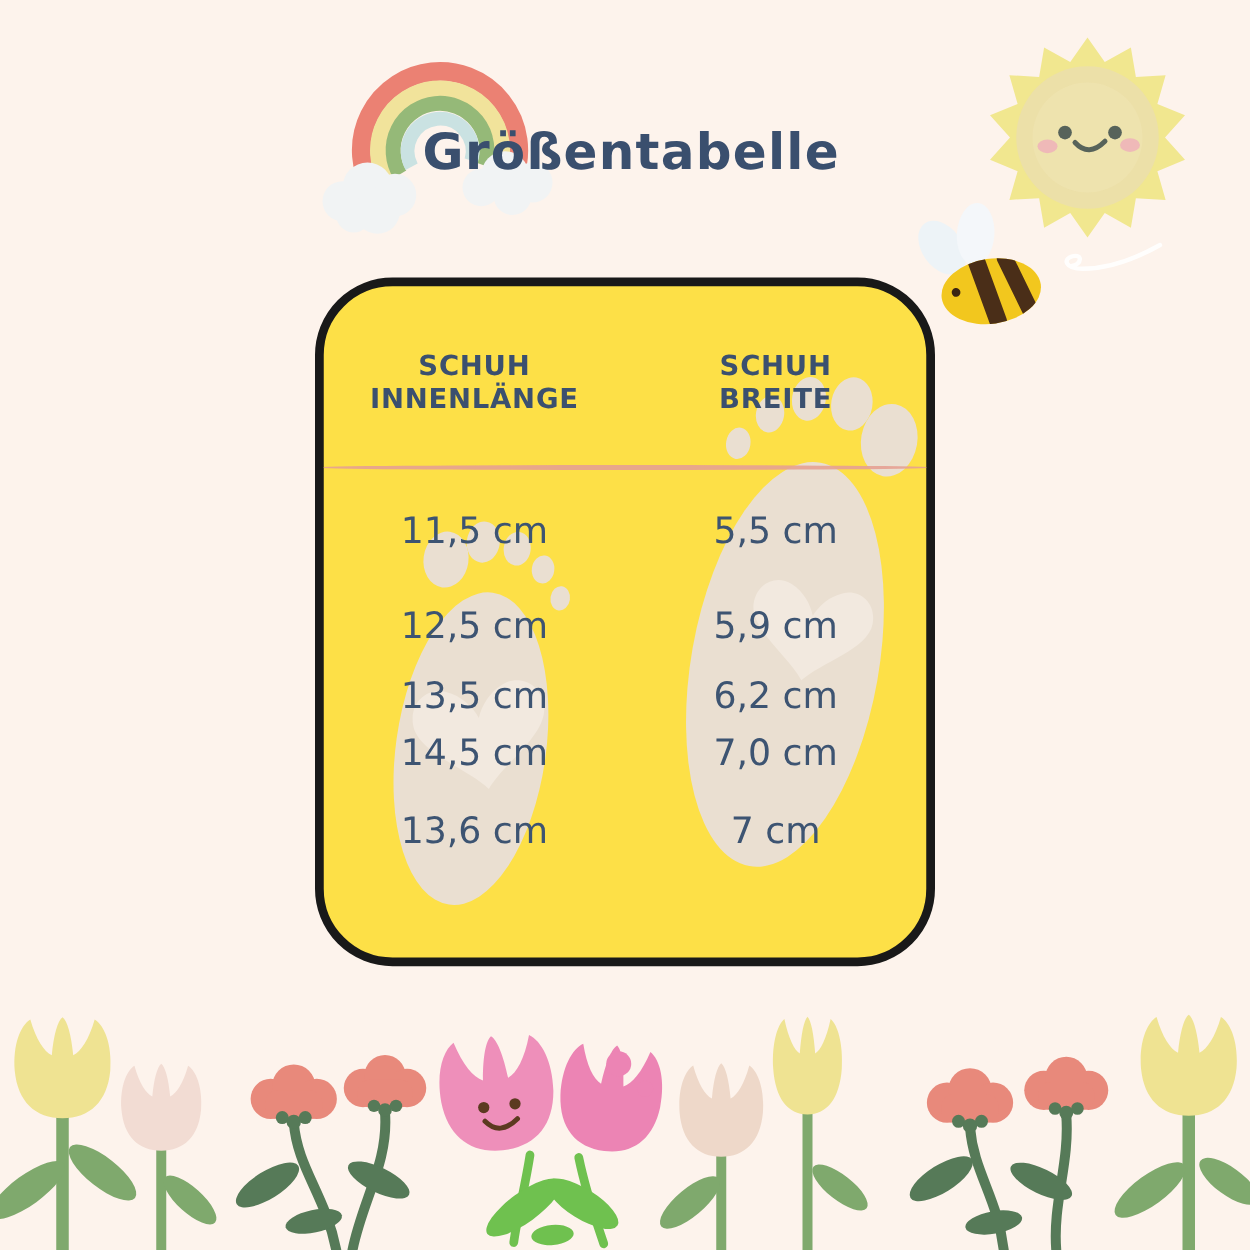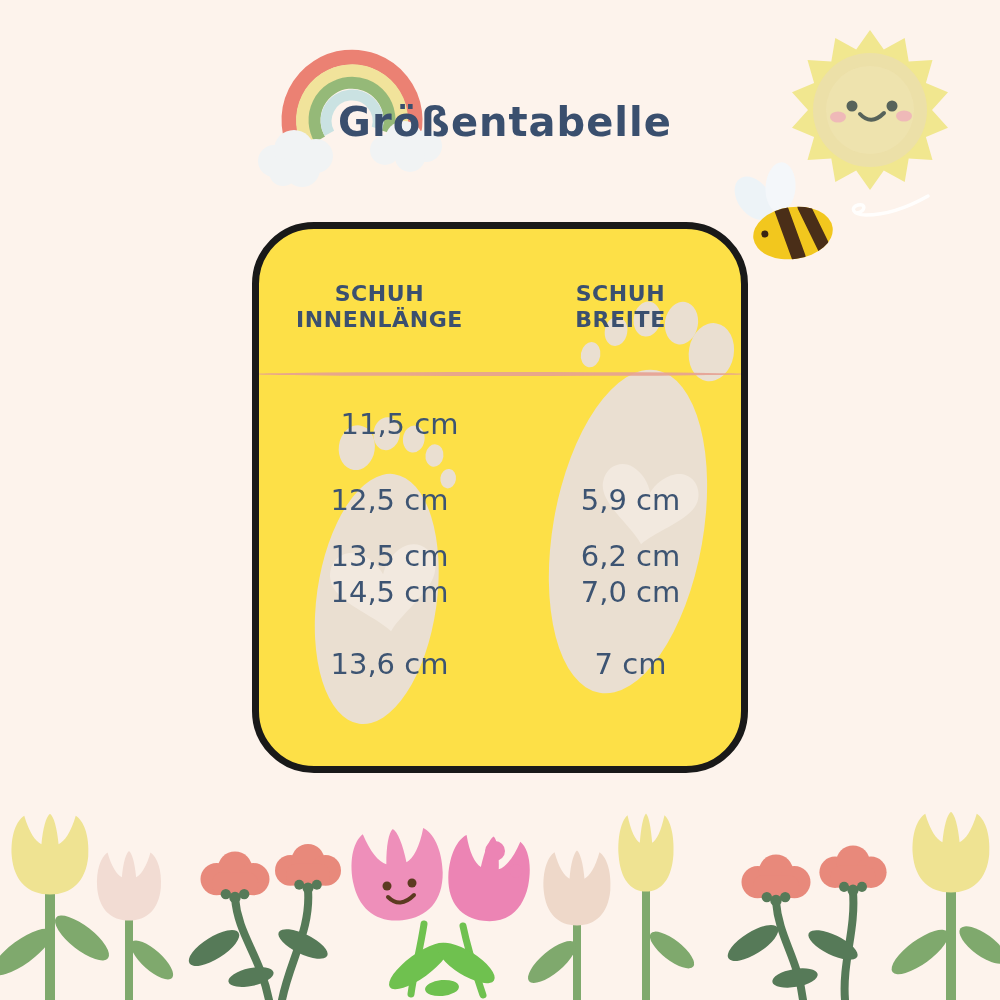--- a/index.html
+++ b/index.html
@@ -10,21 +10,21 @@
     font-size:40px;font-weight:bold;color:#3a4f6e;letter-spacing:1px;white-space:nowrap;}
   .card{position:absolute;left:252px;top:222px;width:496px;height:551px;box-sizing:border-box;
     background:#fde047;border:7px solid #191919;border-radius:62px;overflow:hidden;}
   .wm{position:absolute;left:0;top:0;}
   .thead{position:absolute;top:52px;left:0;width:100%;display:flex;text-align:center;
     color:#3b506f;font-weight:bold;font-size:22px;line-height:1.2;letter-spacing:.6px;}
   .th{width:50%;}
   .divider{position:absolute;top:143px;left:-8px;width:498px;height:4px;border-radius:50%;
     background:#e6a192;opacity:.9;}
   .trow{position:absolute;left:0;width:100%;display:flex;color:#3d5472;font-size:29px;line-height:42px;height:42px;}
-  .td{width:50%;text-align:center;margin-left:20px;}
+  .td{width:50%;text-align:center;}
 </style>
 </head>
 <body>
 
 <div class="stage">
 
   <svg class="decor" width="1000" height="1000" viewBox="0 0 1000 1000">
     <defs>
       <path id="tulip" d="M 0,30 C -28,30 -46,16 -49,-10 C -51,-32 -43,-48 -33,-53
         C -27,-36 -19,-26 -11,-23 C -9,-40 -5,-52 0,-55 C 5,-52 9,-40 11,-23
@@ -188,30 +188,31 @@
       <div class="th">
         <span>SCHUH</span><br>
         <span>BREITE</span>
       </div>
     </div>
 
     <div class="divider"></div>
 
     <div class="trow" style="top:174px">
       <div class="td">11,5 cm</div>
+      <div class="td">5,5 cm</div>
     </div>
     <div class="trow" style="top:250px">
       <div class="td">12,5 cm</div>
       <div class="td">5,9 cm</div>
     </div>
     <div class="trow" style="top:306px">
       <div class="td">13,5 cm</div>
       <div class="td">6,2 cm</div>
     </div>
-    <div class="trow" style="top:342px">
+    <div class="trow" style="top:352px">
       <div class="td">14,5 cm</div>
       <div class="td">7,0 cm</div>
     </div>
     <div class="trow" style="top:414px">
       <div class="td">13,6 cm</div>
       <div class="td">7 cm</div>
     </div>
   </div>
 </div>
 

